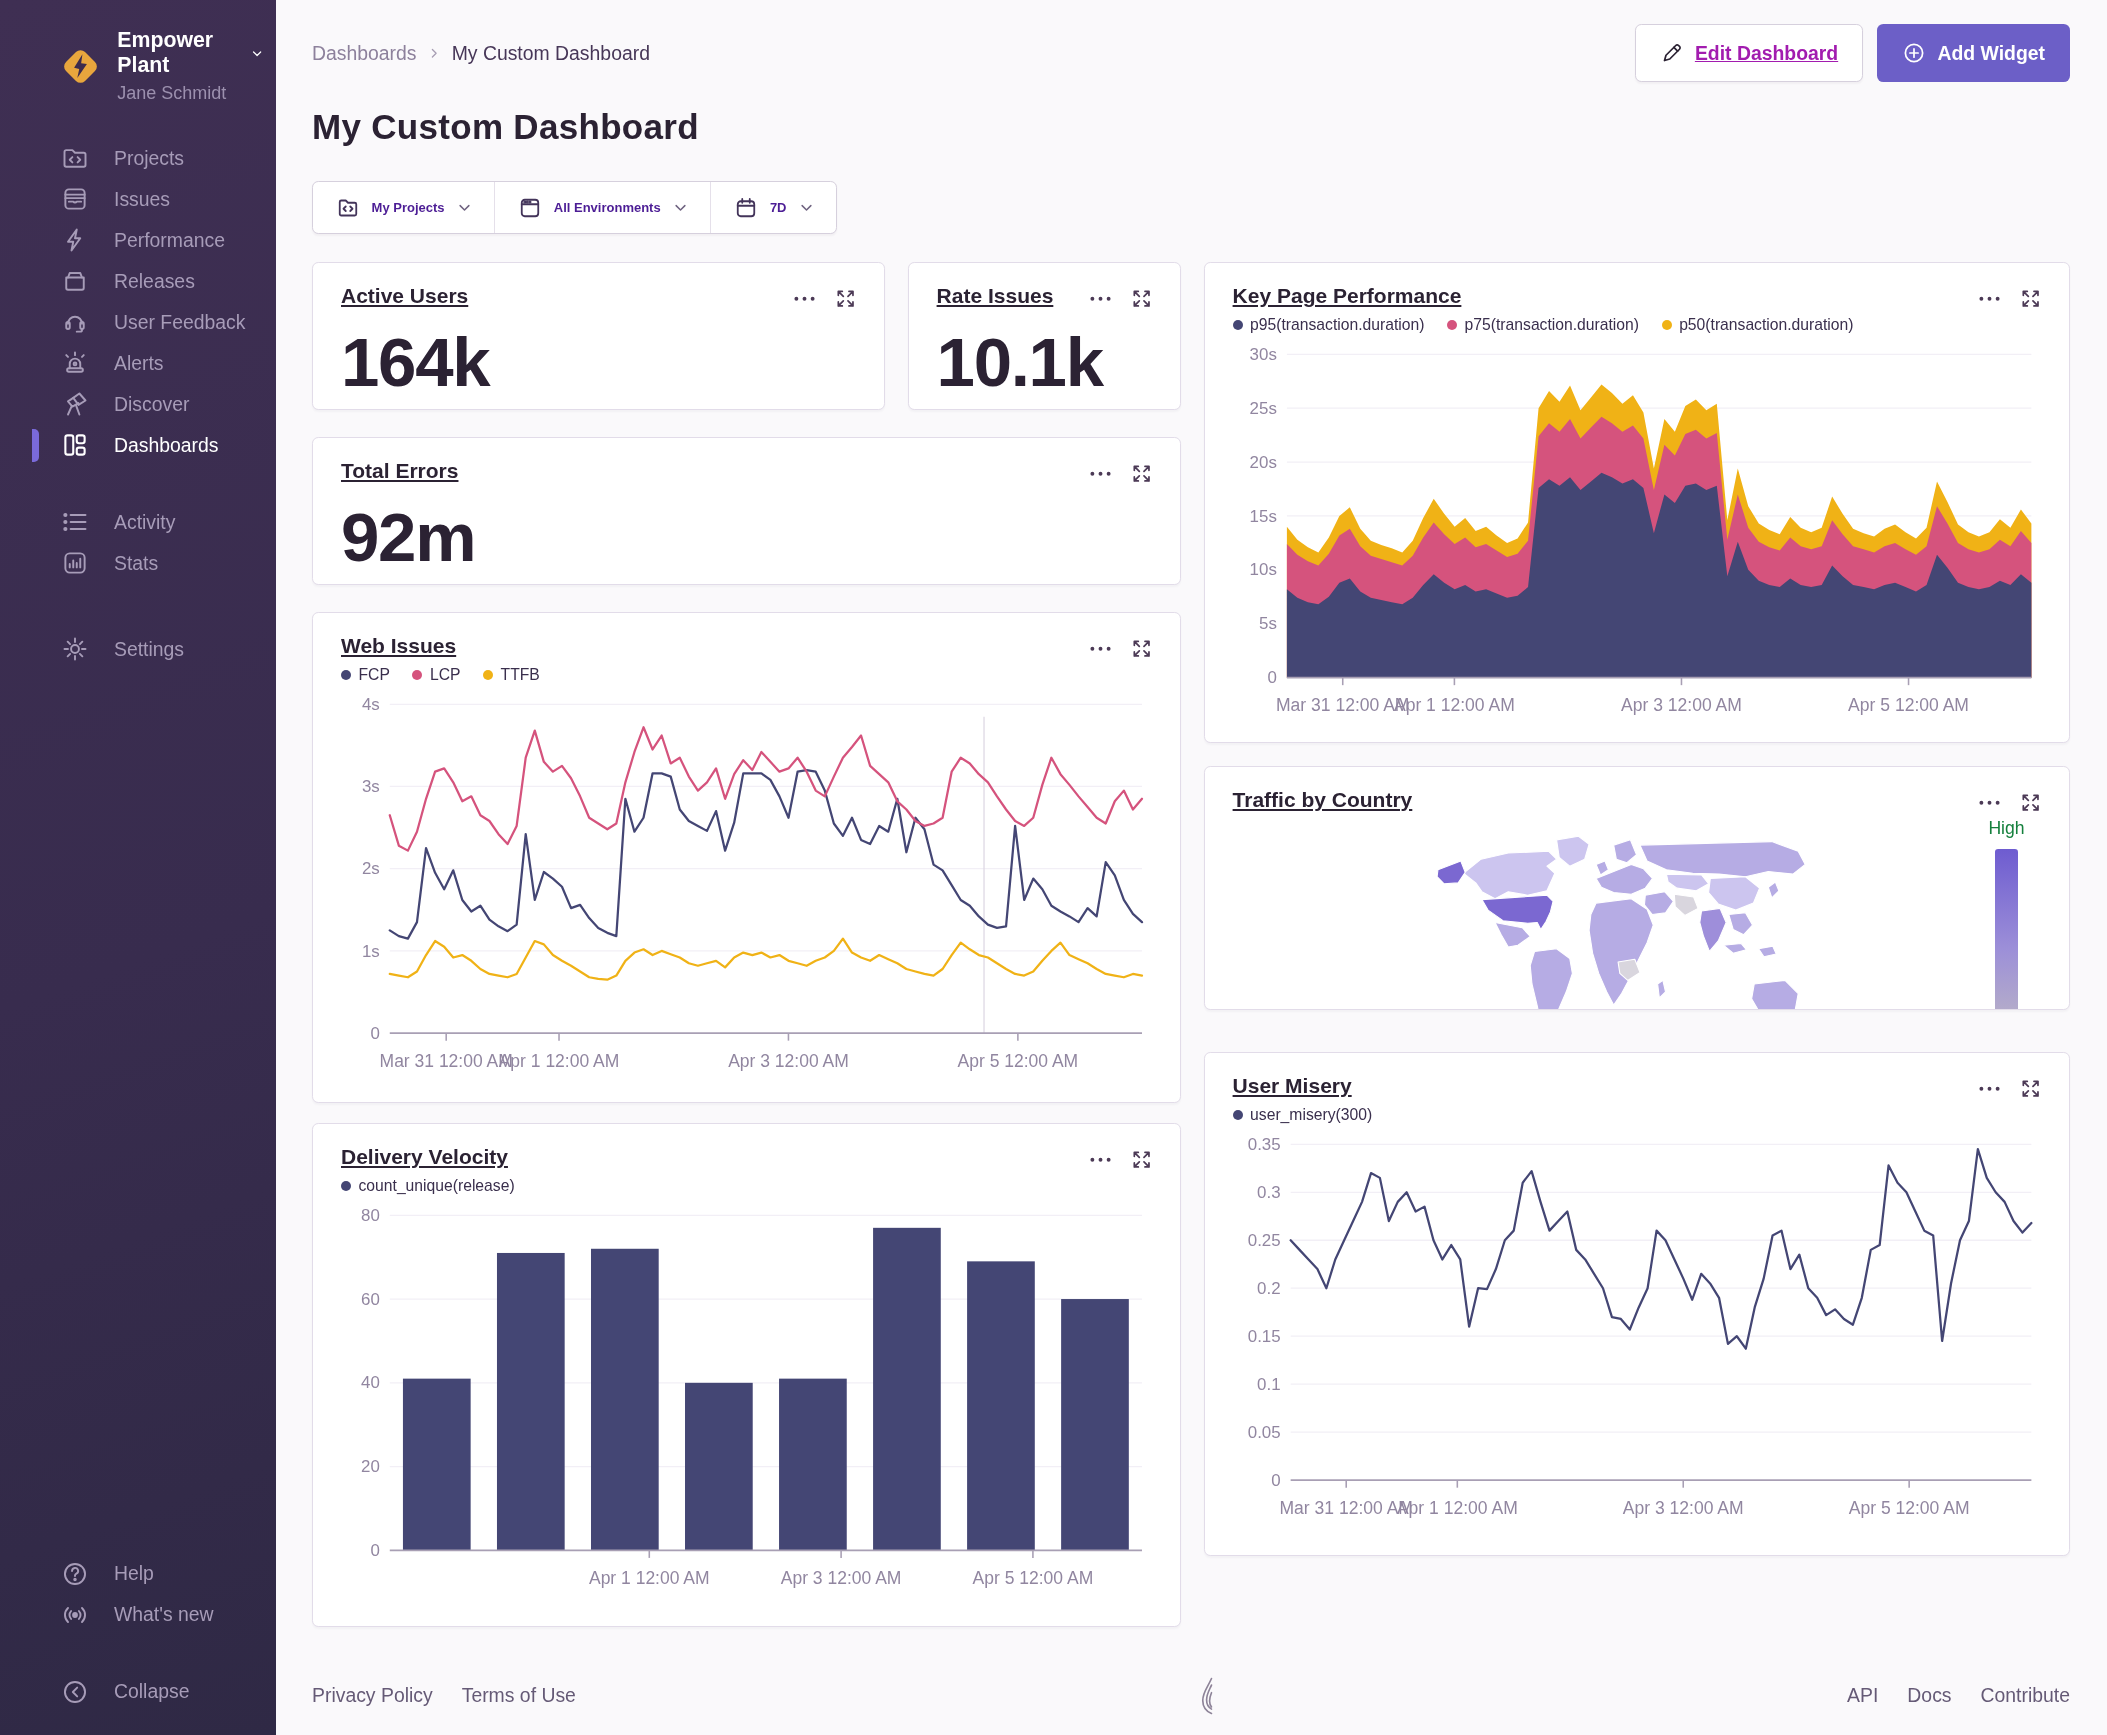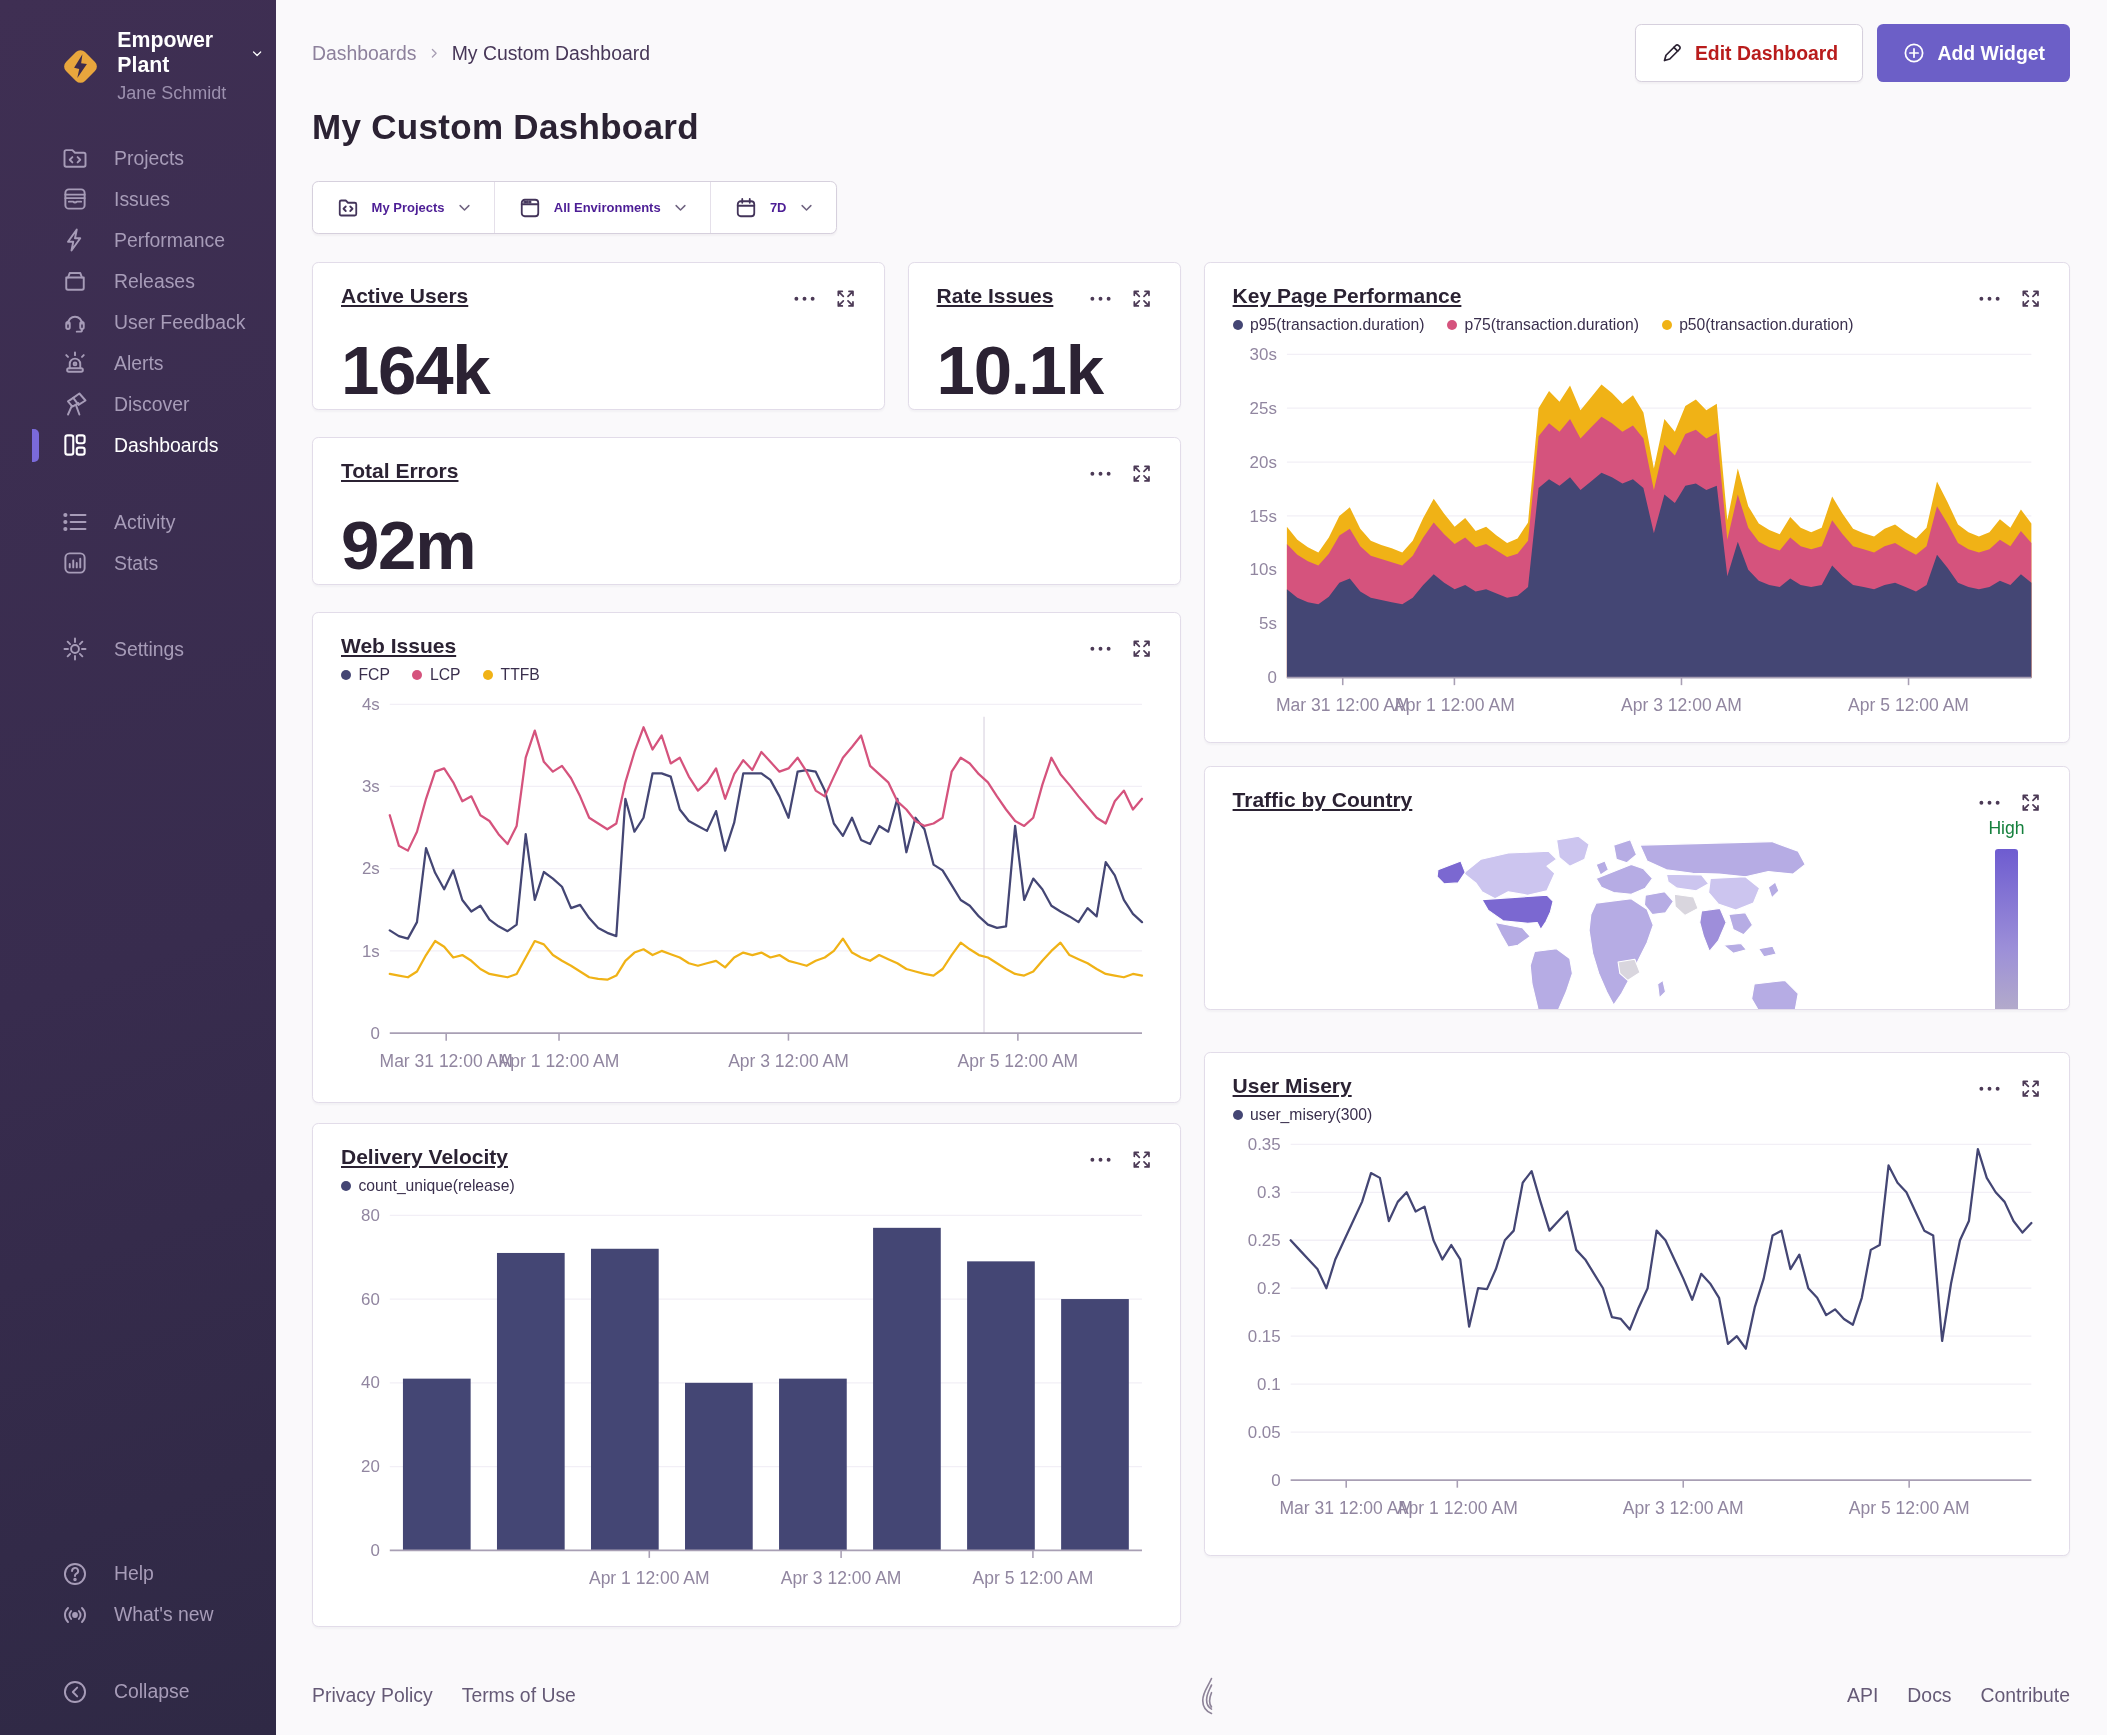--- a/index.html
+++ b/index.html
@@ -29,21 +29,21 @@
   .main { margin-left:276px; padding:24px 38px 0 36px; }
   .topbar { display:flex; justify-content:space-between; align-items:center; }
   .breadcrumb { display:flex; align-items:center; gap:11.3px; font-size:19.4px; }
   .crumb-link { color:#8d819c; cursor:pointer; }
   .crumb-sep { color:#a79db3; width:12.5px; height:12.5px; }
   .crumb-current { color:#473758; }
   .actions { display:flex; gap:14px; }
   .btn { display:inline-flex; align-items:center; gap:11.3px; height:58px; padding:0 24px;
     border-radius:6.3px; font-size:19.4px; font-weight:700; cursor:pointer; }
   .btn svg { width:24px; height:24px; }
-  .btn-default { background:#fff; border:1.3px solid #d6d0dd; color:#b91c1c; box-shadow:0 1.9px 1.9px rgba(43,34,51,0.04); }
+  .btn-default { background:#fff; border:1.3px solid #d6d0dd; color:#a21caf; box-shadow:0 1.9px 1.9px rgba(43,34,51,0.04);text-decoration:underline; }
   .btn-primary { border:1.3px solid transparent; color:#fff; }
   .page-title { font-size:35px; font-weight:700; color:#2b2233; margin-top:25px; letter-spacing:0.3px; }
 
   .filterbar { display:inline-flex; align-items:center; margin-top:34px; height:53px;
     background:#fff; border:1.3px solid #d6d0dd; border-radius:6.3px; box-shadow:0 1.9px 1.9px rgba(43,34,51,0.04); }
   .filter-seg { display:flex; align-items:center; gap:12px; padding:0 22.6px; font-size:13px; font-weight:700; color:#4c1d95; cursor:pointer; height:100%; }
   .filter-seg + .filter-seg { border-left:1.3px solid #e5e0ea; }
   .filter-seg svg.fi { width:24px; height:24px; color:#43345a; }
   .filter-seg svg.chev { width:15px; height:15px; color:#6f6380; }
 
@@ -54,21 +54,21 @@
   .row { display:flex; gap:22.6px; margin-bottom:27px; }
   .card { background:#fff; border:1.3px solid #e2dce9; border-radius:6.3px; padding:21.3px 28px;
     position:relative; box-shadow:0 1.9px 1.9px rgba(43,34,51,0.03); overflow:hidden; }
   .card-head { display:flex; justify-content:space-between; align-items:flex-start; }
   .card-title { font-size:21px; font-weight:700; color:#2b2233;text-decoration:underline; }
   .card-icons { display:flex; gap:17.6px; align-items:center; margin-top:3.8px; }
   .card-icons svg { cursor:pointer; color:#4c3a56; }
   .kpi { height:148px; }
   .kpi-wide { width:573px; flex:none; }
   .kpi-narrow { flex:1; }
-  .kpi-value { font-size:69px; font-weight:600; letter-spacing:-1.3px; color:#2b2233; margin-top:22px; }
+  .kpi-value { font-size:69px; font-weight:600; letter-spacing:-1.3px; color:#2b2233; margin-top:14px; }
   .legend { display:flex; gap:22.6px; margin-top:7.5px; flex-wrap:wrap; }
   .legend-chip { display:inline-flex; align-items:center; gap:7.5px; font-size:15.7px; color:#3a2f4d; cursor:pointer; }
   .legend-dot { width:10px; height:10px; border-radius:50%; display:inline-block; }
   .chart { display:block; width:100%; height:auto; margin-top:8.8px; }
   .chart text { font-family:"Liberation Sans", sans-serif; }
   .card-webvitals { height:491px; }
   .card-kpp { height:481px; margin-bottom:23px; }
   .card-traffic { height:244px; margin-bottom:42px; }
   .card-bottom { height:504px; }
 

